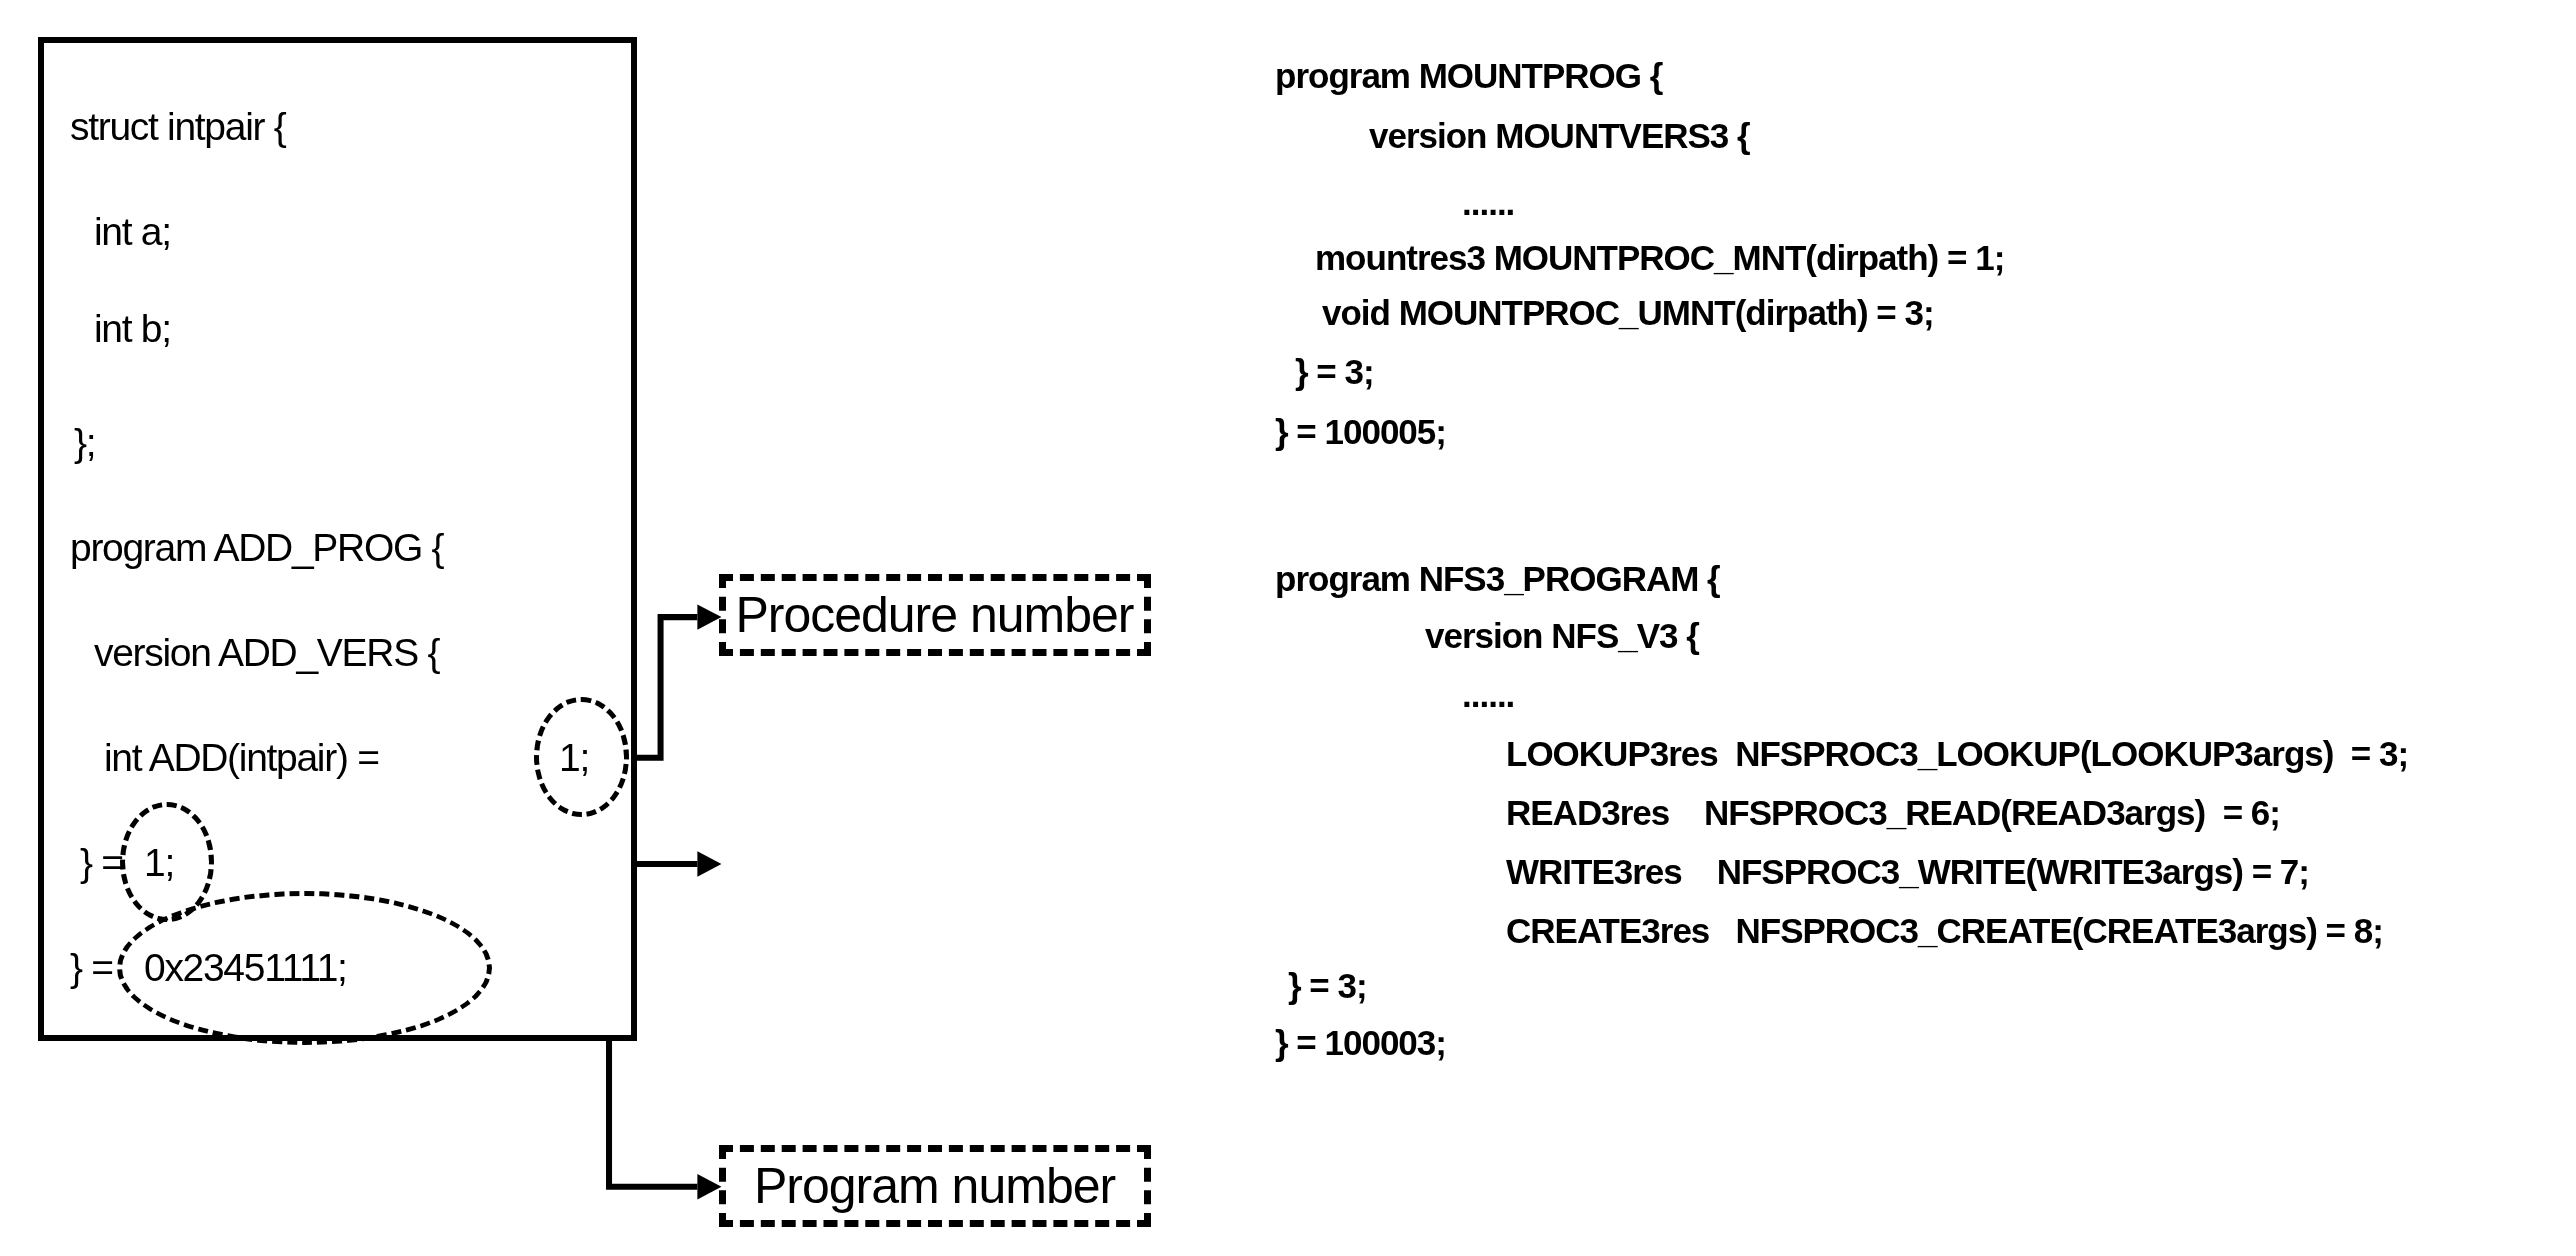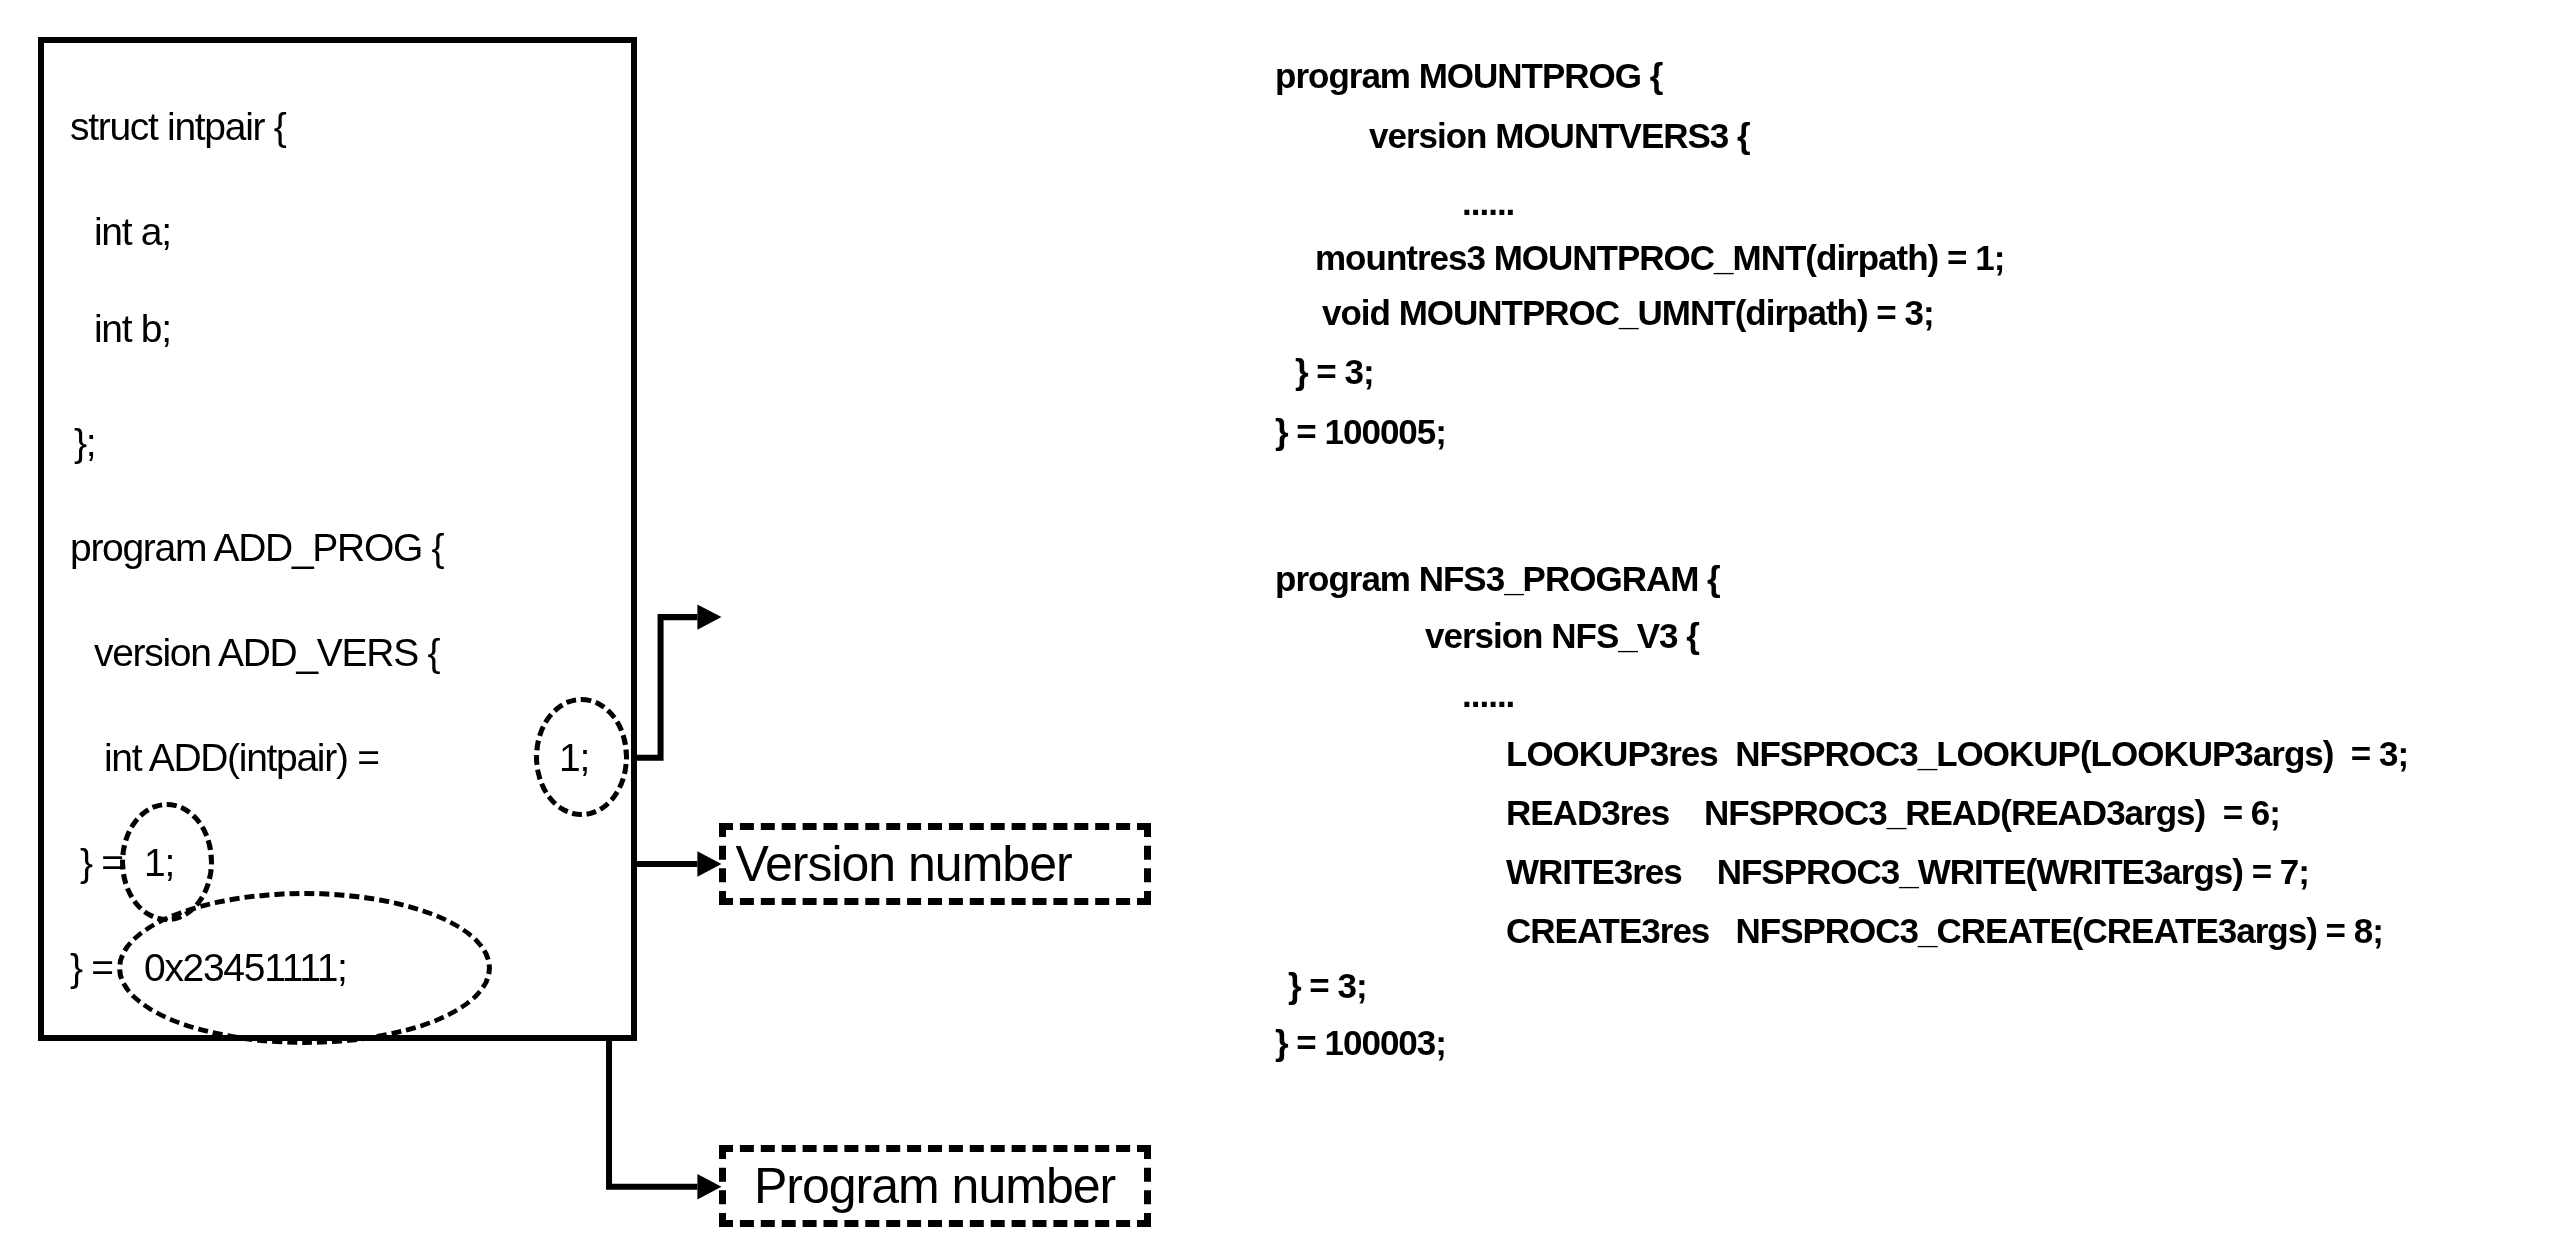--- a/index.html
+++ b/index.html
@@ -98,22 +98,22 @@
   <div class="lbline" style="left:80px;top:826px">} =</div>
   <div class="lbline" style="left:144px;top:826px">1;</div>
 
   <div class="lbline" style="left:70px;top:931px">} =</div>
   <div class="lbline" style="left:144px;top:931px">0x23451111;</div>
 
   <div class="dash-ellipse" style="left:534px;top:697px;width:95px;height:120px;"></div>
   <div class="dash-ellipse" style="left:120px;top:802px;width:94px;height:120px;"></div>
   <div class="dash-ellipse" style="left:117px;top:891px;width:375px;height:154px;"></div>
 
-  <div class="dashbox" style="top:823px;">
-    <span>Version number</span>
+  <div class="dashbox" style="top:574px;">
+    <span>Procedure number</span>
   </div>
   <div class="dashbox" style="top:1145px;padding-left:28px;">
     <span>Program number</span>
   </div>
 
   <div>
     <div class="codeline" style="left:1275px;top:53px">program MOUNTPROG {</div>
     <div class="codeline" style="left:1369px;top:113px">version MOUNTVERS3 {</div>
     <div class="codeline" style="left:1462px;top:180px">......</div>
     <div class="codeline" style="left:1315px;top:235px">mountres3 MOUNTPROC_MNT(dirpath) = 1;</div>

